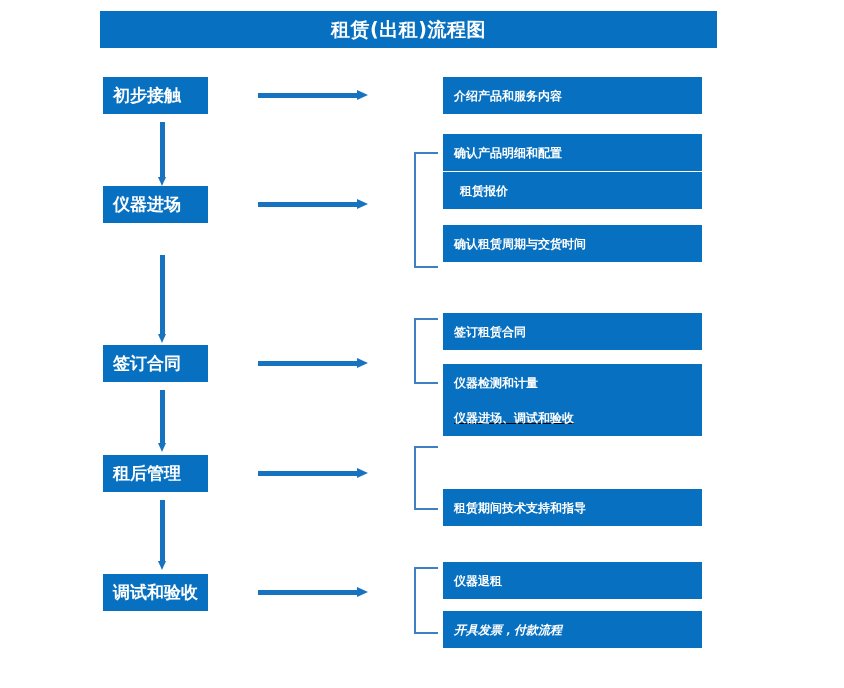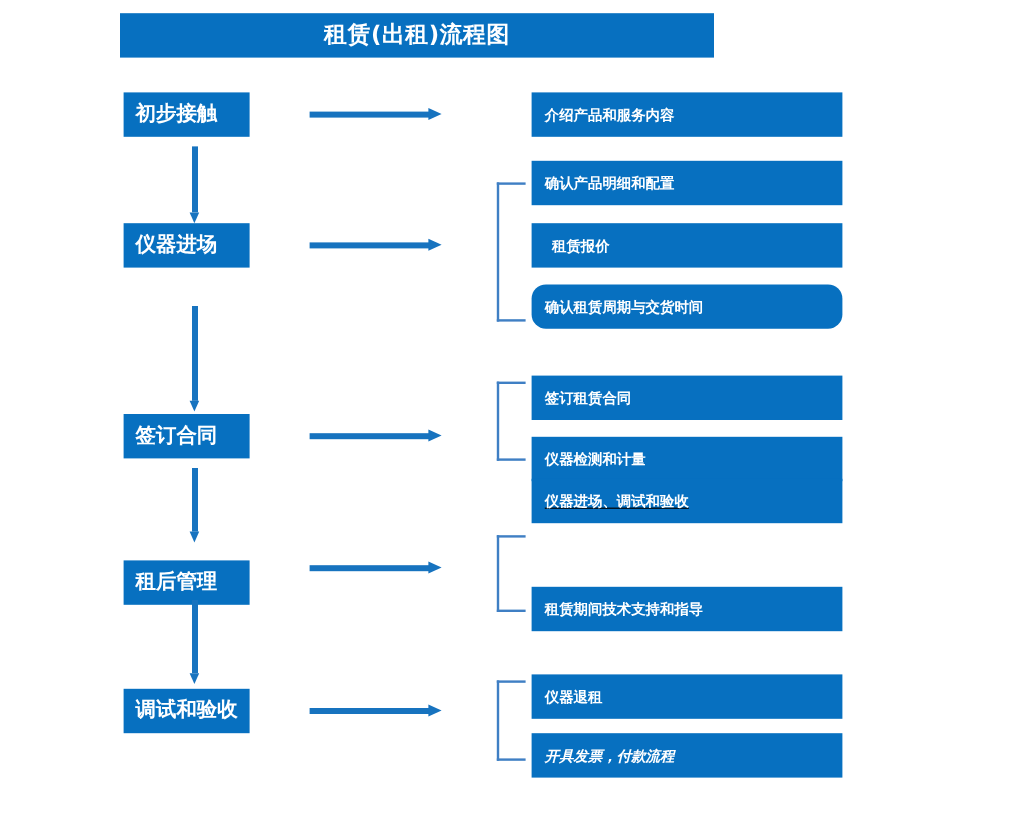--- a/index.html
+++ b/index.html
@@ -17,21 +17,21 @@
     height: 688px;
     background: #ffffff;
     overflow: hidden;
   }
 
   
   .title-bar {
     position: absolute;
     left: 100px;
     top: 11px;
-    width: 495px;
+    width: 617px;
     height: 37px;
     background: #0770c0;
     display: flex;
     align-items: center;
     justify-content: center;
     box-sizing: border-box;
   }
   .title-bar .title-text {
     color: #ffffff;
     font-size: 19px;
@@ -170,24 +170,24 @@
     <span class="stage-text">仪器进场</span>
   </div>
   <div class="h-arrow" style="top:199px;">
     <div class="shaft"></div>
     <div class="head"></div>
   </div>
   <div class="bracket" style="top:152px; height:116px;"></div>
   <div class="detail-box" style="top:134px;">
     <span class="detail-text">确认产品明细和配置</span>
   </div>
-  <div class="detail-box" style="top:186px;padding-left:17px;">
+  <div class="detail-box" style="top:172px;padding-left:17px;">
     <span class="detail-text">租赁报价</span>
   </div>
-  <div class="detail-box" style="top:237px;border-radius:12px;">
+  <div class="detail-box" style="top:225px;">
     <span class="detail-text">确认租赁周期与交货时间</span>
   </div>
 
   <div class="v-arrow" style="top:255px; height:88px;">
     <div class="shaft" style="height:79px;"></div>
     <div class="head" style="top:79px;"></div>
   </div>
 
   <div class="stage-box" style="top:345px;">
     <span class="stage-text">签订合同</span>
@@ -202,21 +202,21 @@
   </div>
   <div class="detail-box" style="top:364px;">
     <span class="detail-text">仪器检测和计量</span>
   </div>
 
   <div class="v-arrow" style="top:390px; height:62px;">
     <div class="shaft" style="height:53px;"></div>
     <div class="head" style="top:53px;"></div>
   </div>
 
-  <div class="stage-box" style="top:467px;">
+  <div class="stage-box" style="top:455px;">
     <span class="stage-text">租后管理</span>
   </div>
   <div class="h-arrow" style="top:468px;">
     <div class="shaft"></div>
     <div class="head"></div>
   </div>
   <div class="bracket" style="top:446px; height:64px;"></div>
   <div class="detail-box" style="top:399px;text-decoration:underline;">
     <span class="detail-text">仪器进场、调试和验收</span>
   </div>

